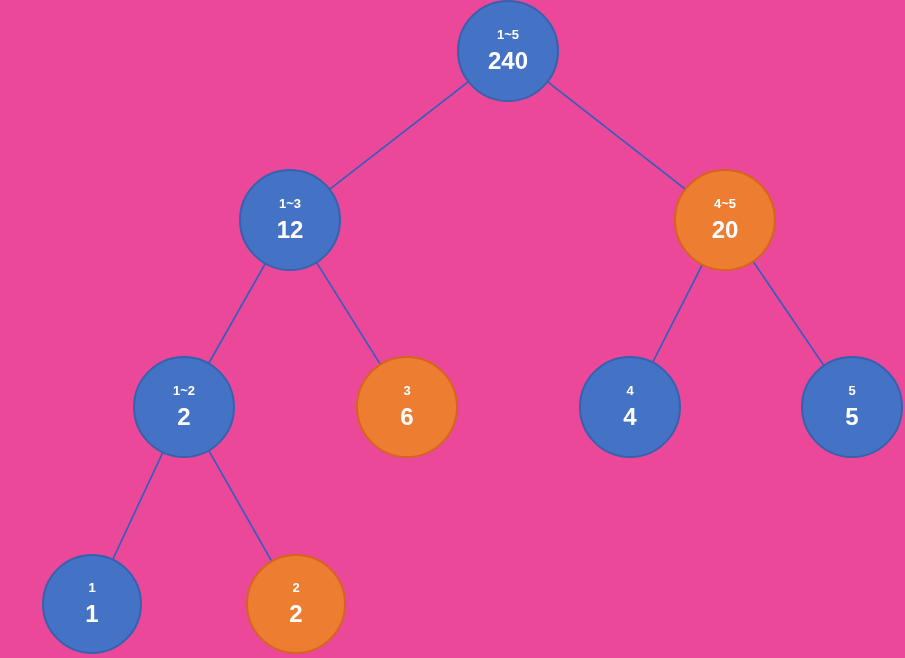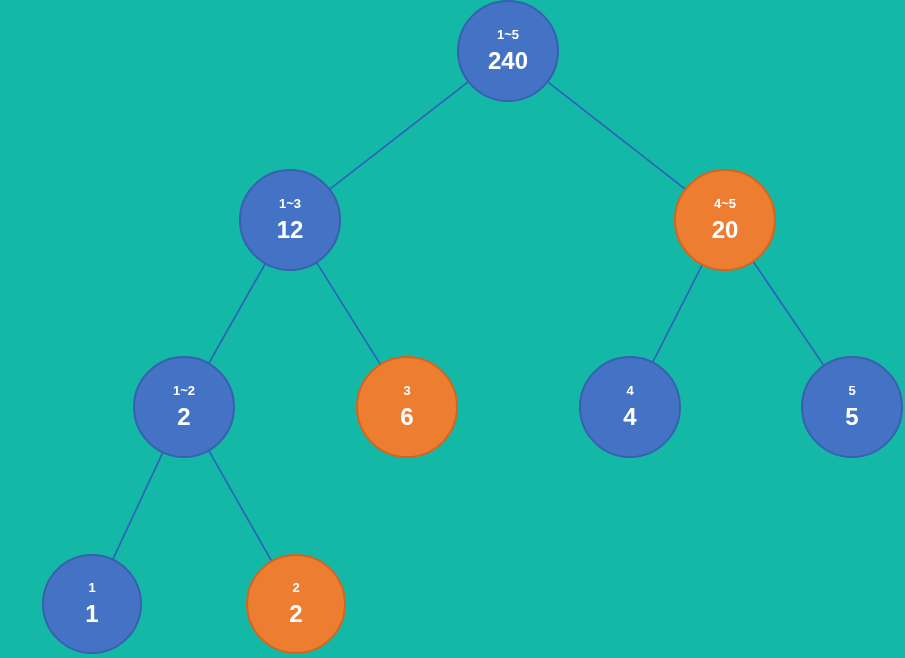--- a/index.html
+++ b/index.html
@@ -11,21 +11,21 @@
   body {
     width: 905px;
     height: 658px;
     overflow: hidden;
     font-family: "Liberation Sans", sans-serif;
   }
   #diagram-root {
     position: relative;
     width: 905px;
     height: 658px;
-    background: #14b8a6;
+    background: #ec4899;
   }
   svg.tree-canvas {
     display: block;
     width: 905px;
     height: 658px;
   }
   .edge-line {
     stroke-width: 1.6;
     shape-rendering: geometricPrecision;
   }

